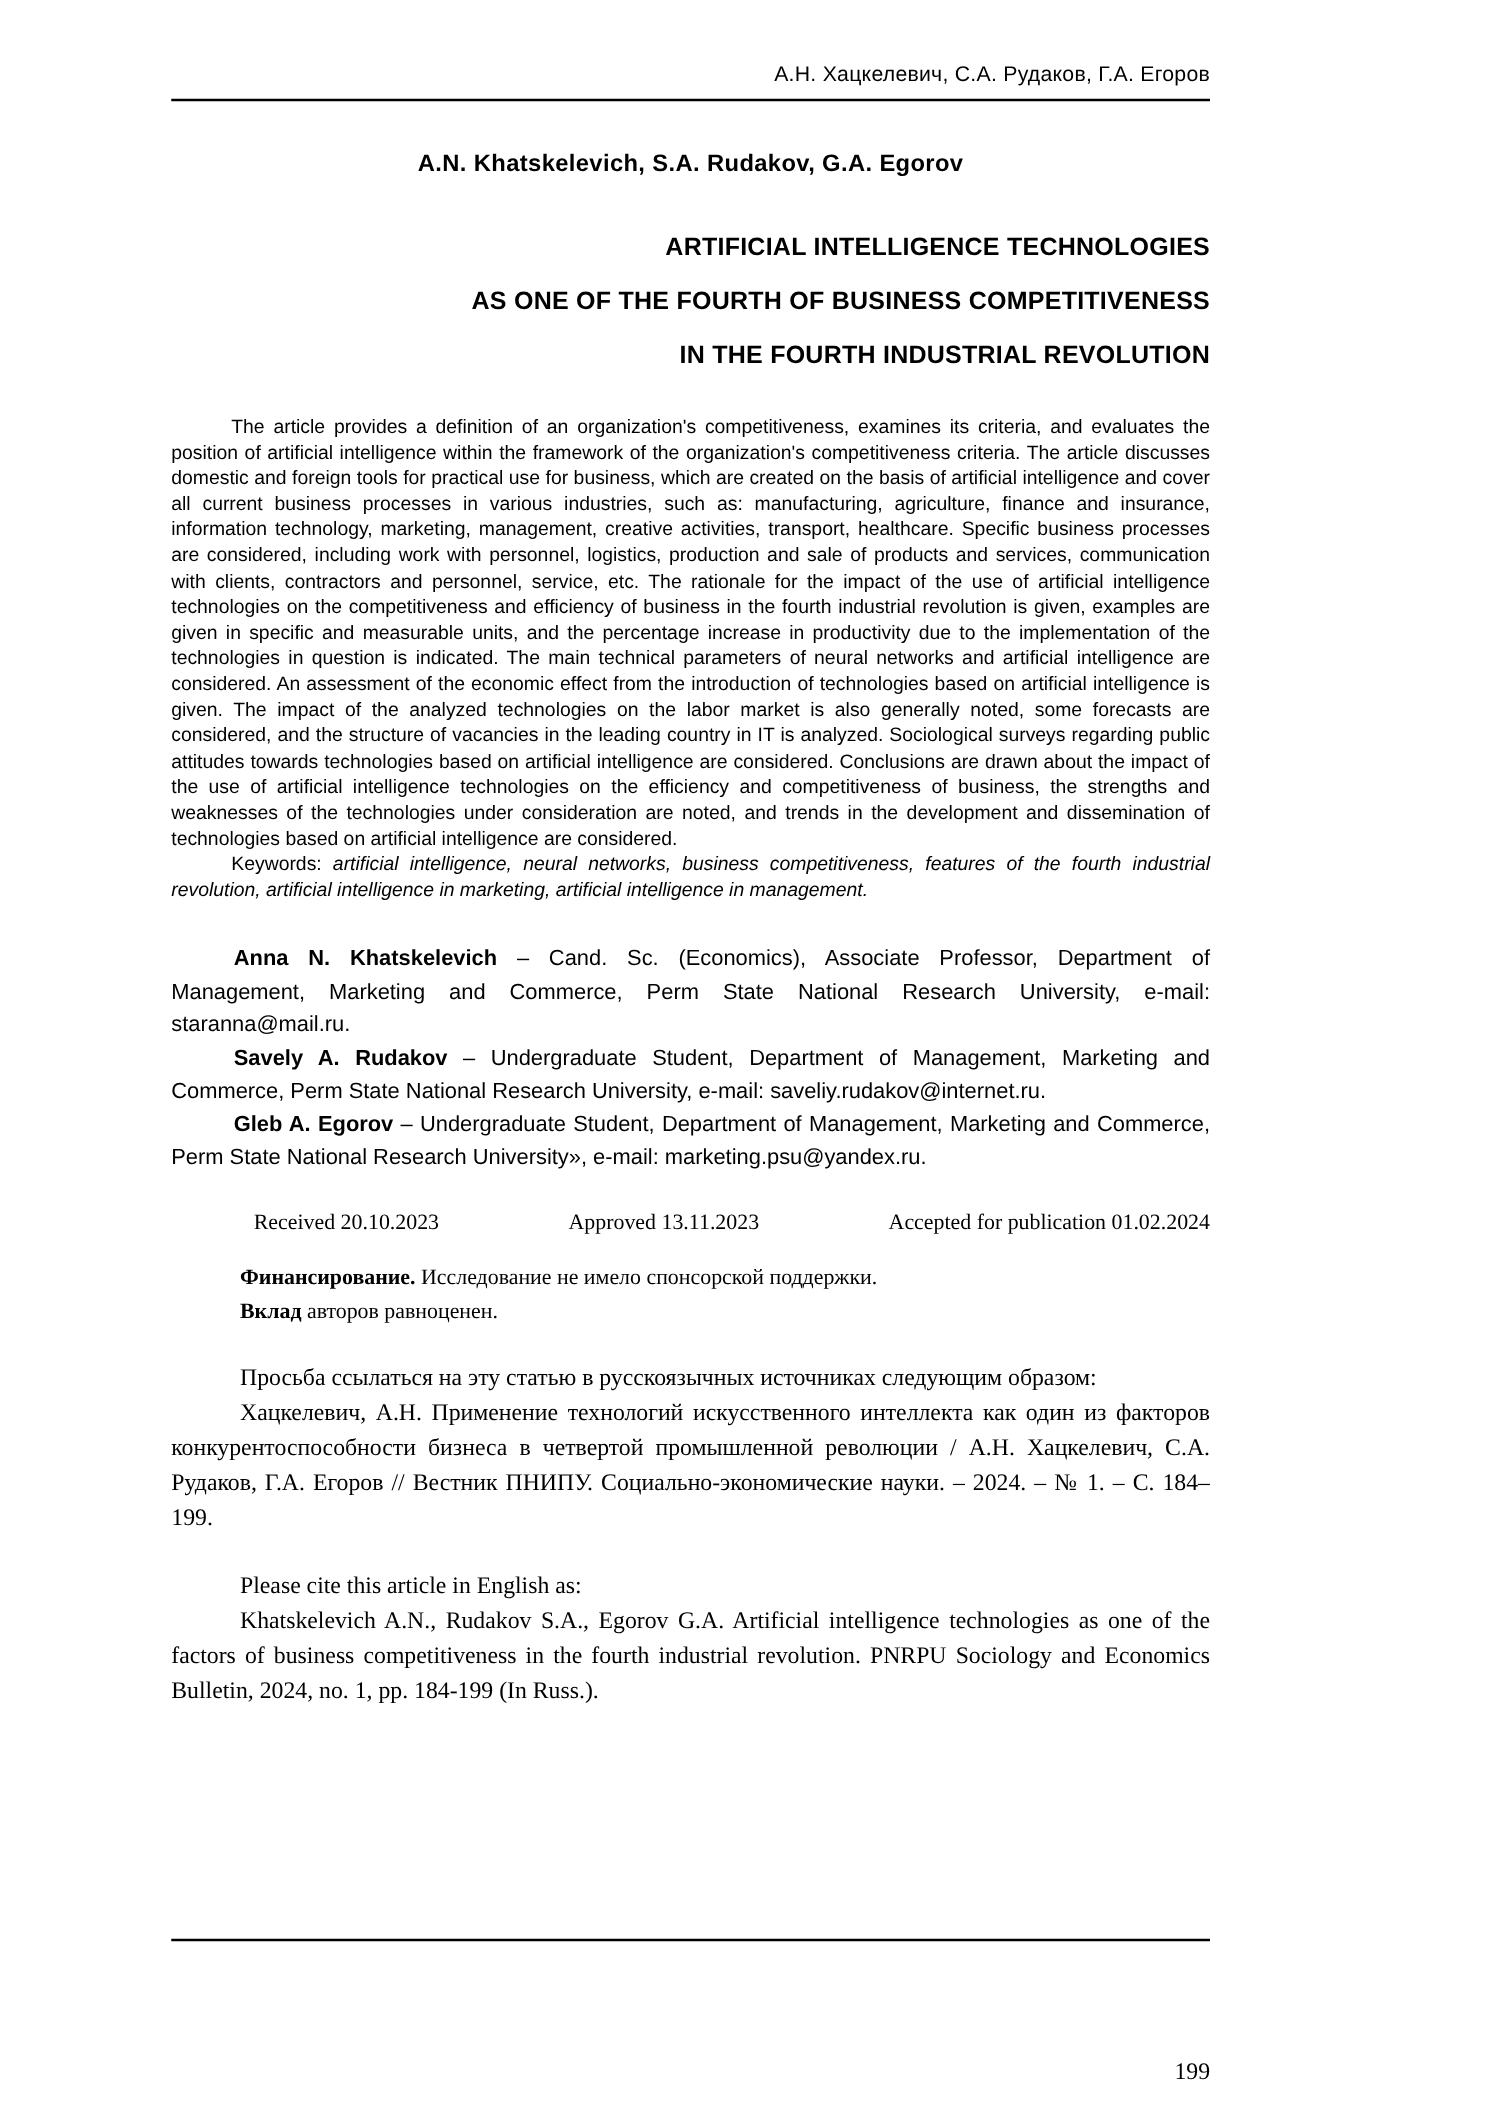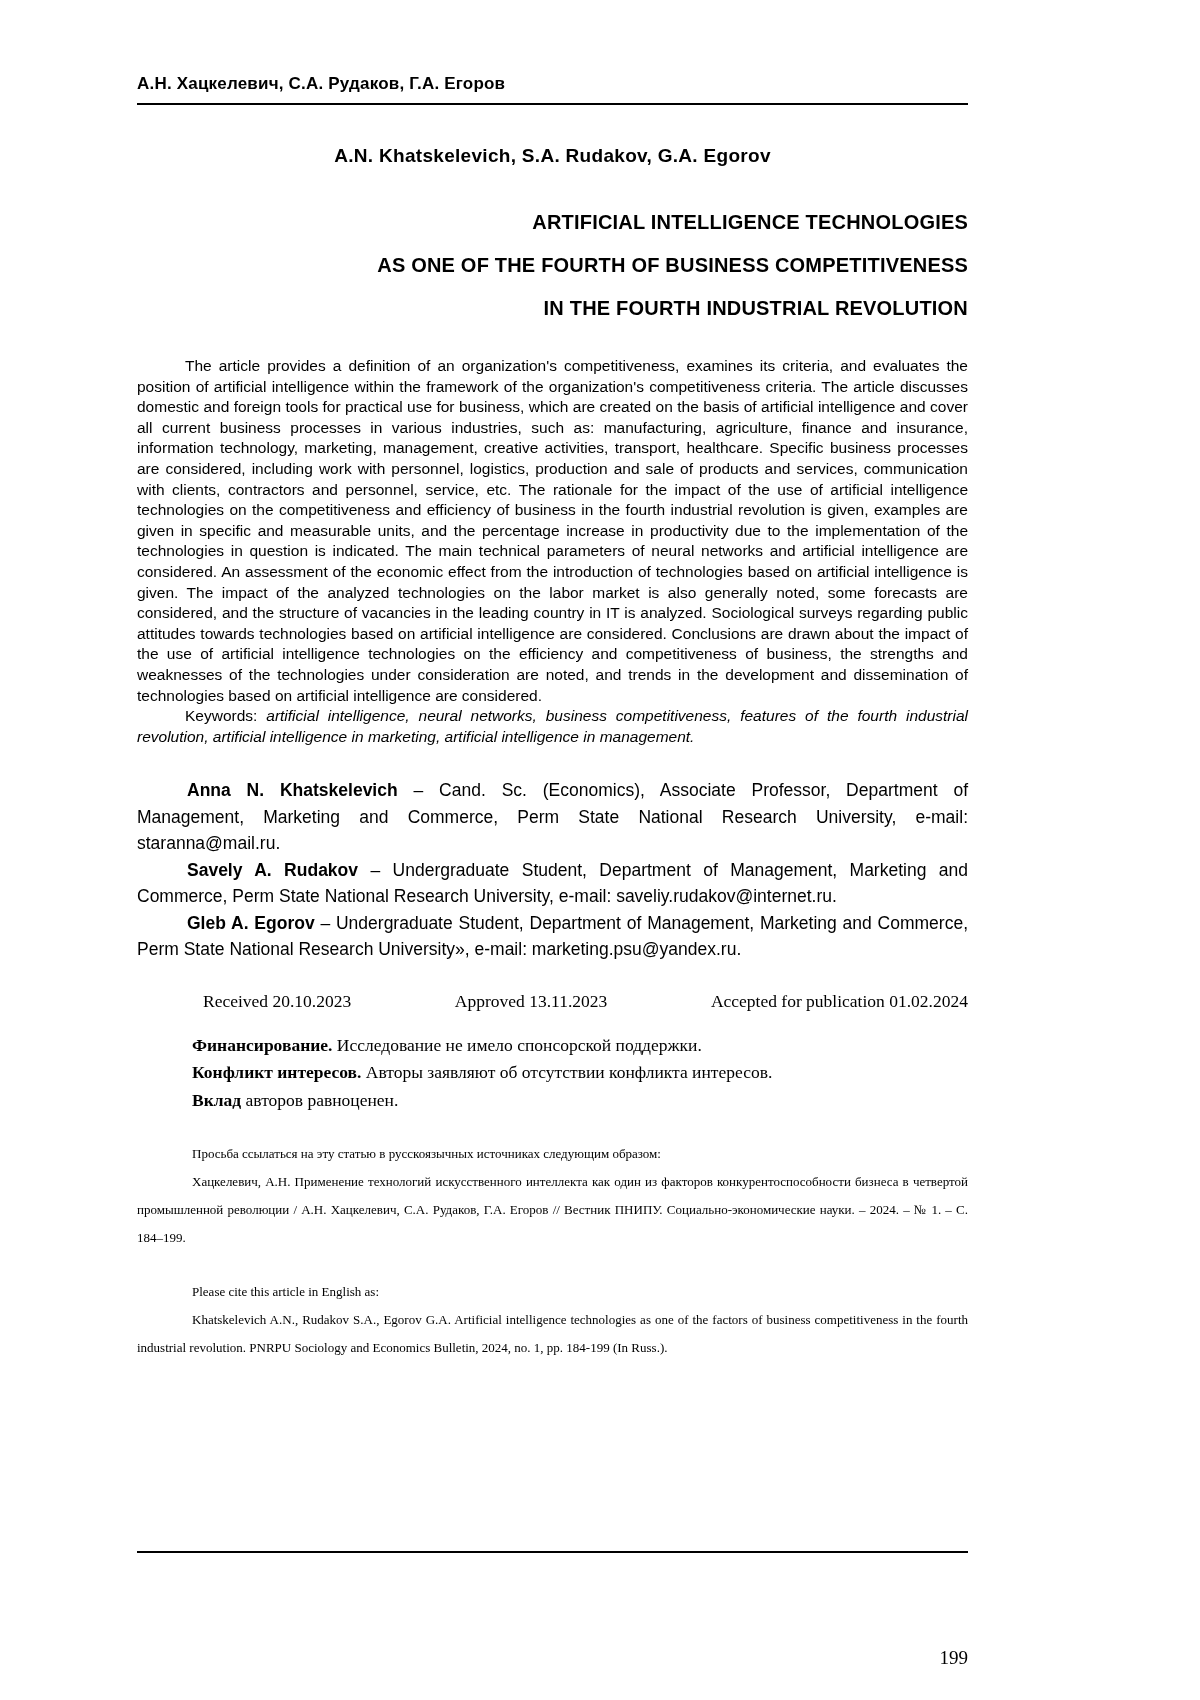--- a/index.html
+++ b/index.html
@@ -8,27 +8,26 @@
     position:relative;
     width:1200px; height:1700px;
     background:#ffffff;
     color:#000;
     font-family:"Liberation Sans", sans-serif;
     overflow:hidden;
   }
   .content { position:absolute; left:137px; top:0; width:831px; }
 
   .running-header {
-    padding-top:74px;
+    padding-top:50px;
     padding-bottom:9px;
-    text-align:left;
+    text-align:right;
     font-size:17px;
     letter-spacing:0.2px;
     border-bottom:2.5px solid #000;
-    font-weight:bold;
   }
 
   .authors-line {
     margin-top:40px;
     text-align:center;
     font-weight:700;
     font-size:19px;
     letter-spacing:0.3px;
   }
 
@@ -74,21 +73,21 @@
     margin-top:20px;
     font-family:"Liberation Serif", serif;
     font-size:17.5px;
     line-height:27.5px;
   }
   .notes p { text-indent:55px; }
   .notes .note-label { font-weight:700; }
 
   .cite-block {
     font-family:"Liberation Serif", serif;
-    font-size:13px;
+    font-size:19px;
     line-height:28px;
   }
   .cite-block .intro { margin-top:26px; text-indent:55px; }
   .cite-block .cite-text { text-align:justify; text-indent:55px; }
   .it { }
 
   .footer-rule {
     position:absolute;
     left:137px; top:1551px;
     width:831px;
@@ -132,21 +131,20 @@
     </div>
 
     <div class="dates-row">
       <span>Received 20.10.2023</span>
       <span>Approved 13.11.2023</span>
       <span>Accepted for publication 01.02.2024</span>
     </div>
 
     <div class="notes">
       <p><span class="note-label">Финансирование.</span><span> Исследование не имело спонсорской поддержки.</span></p>
-      <p><span class="note-label">Конфликт интересов.</span><span> Авторы заявляют об отсутствии конфликта интересов.</span></p>
       <p><span class="note-label">Вклад</span><span> авторов равноценен.</span></p>
     </div>
 
     <div class="cite-block">
       <p class="intro">Просьба ссылаться на эту статью в русскоязычных источниках следующим образом:</p>
       <p class="cite-text">Хацкелевич, А.Н. Применение технологий искусственного интеллекта как один из факторов конкурентоспособности бизнеса в четвертой промышленной революции / А.Н. Хацкелевич, С.А. Рудаков, Г.А. Егоров // Вестник ПНИПУ. Социально-экономические науки. – 2024. – № 1. – С. 184–199.</p>
     </div>
 
     <div class="cite-block">
       <p class="intro">Please cite this article in English as:</p>

